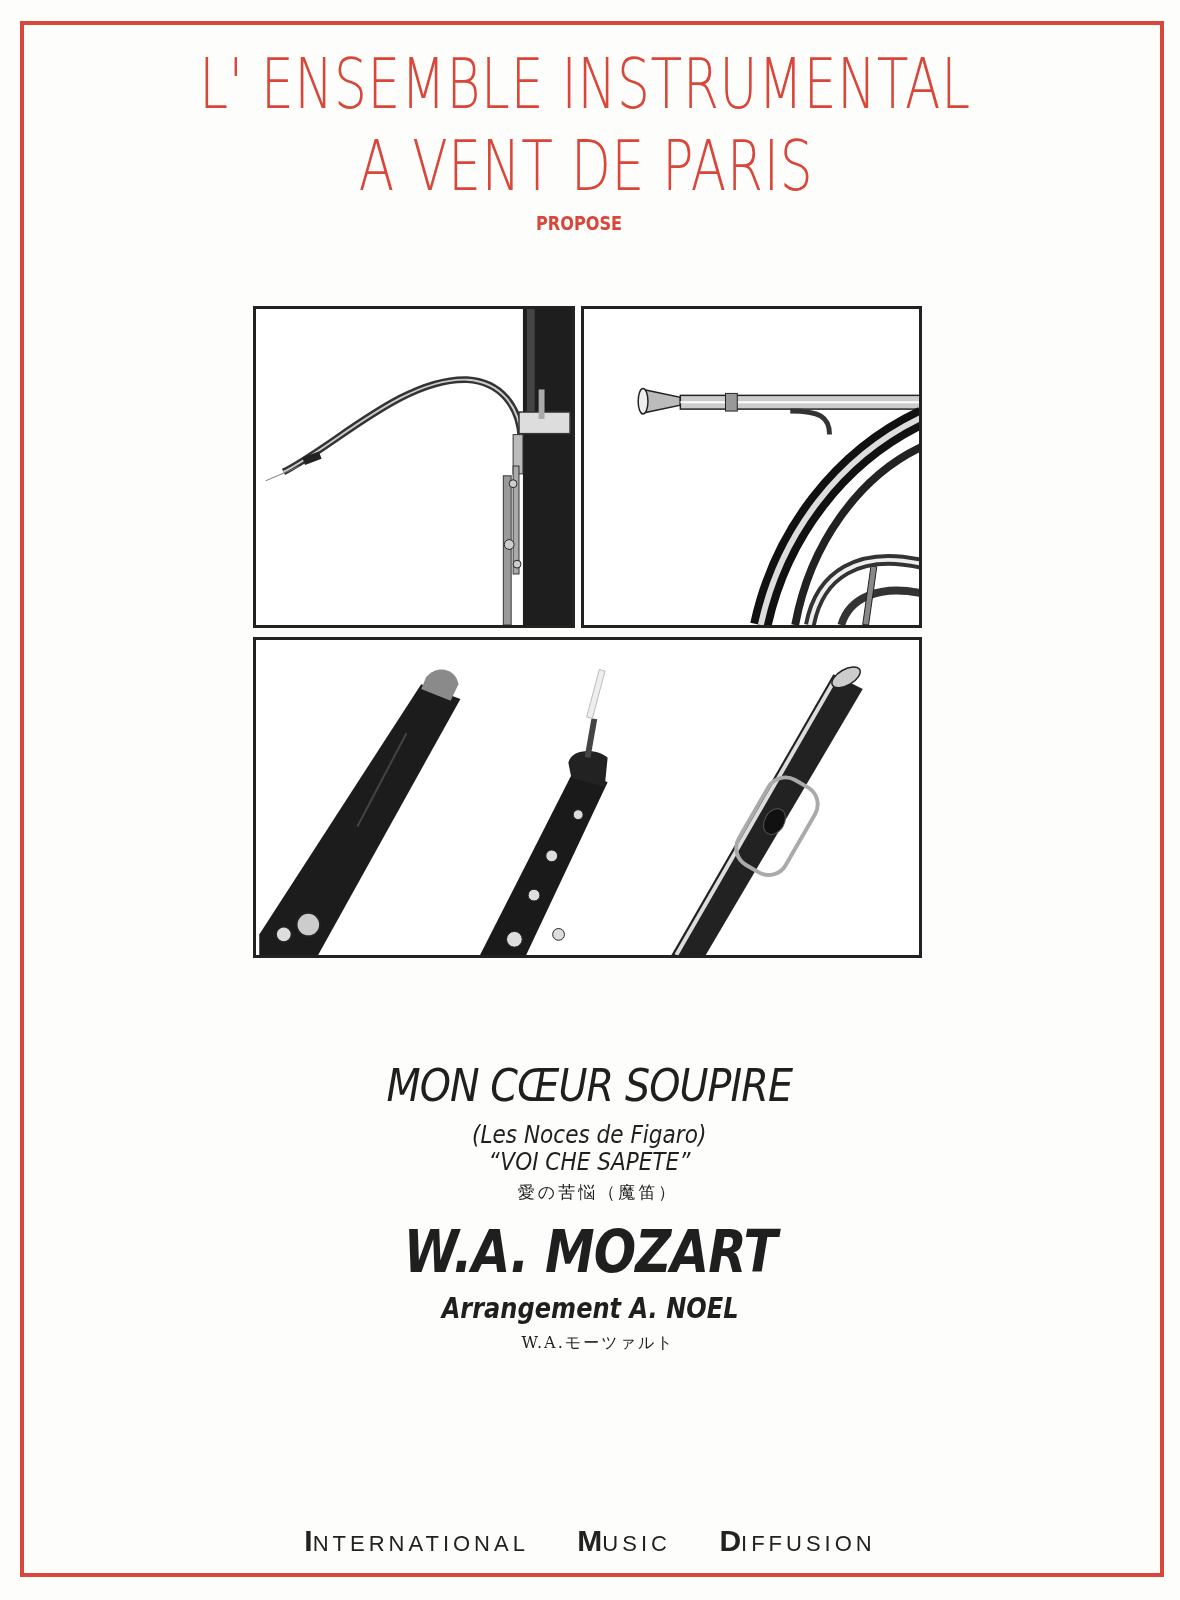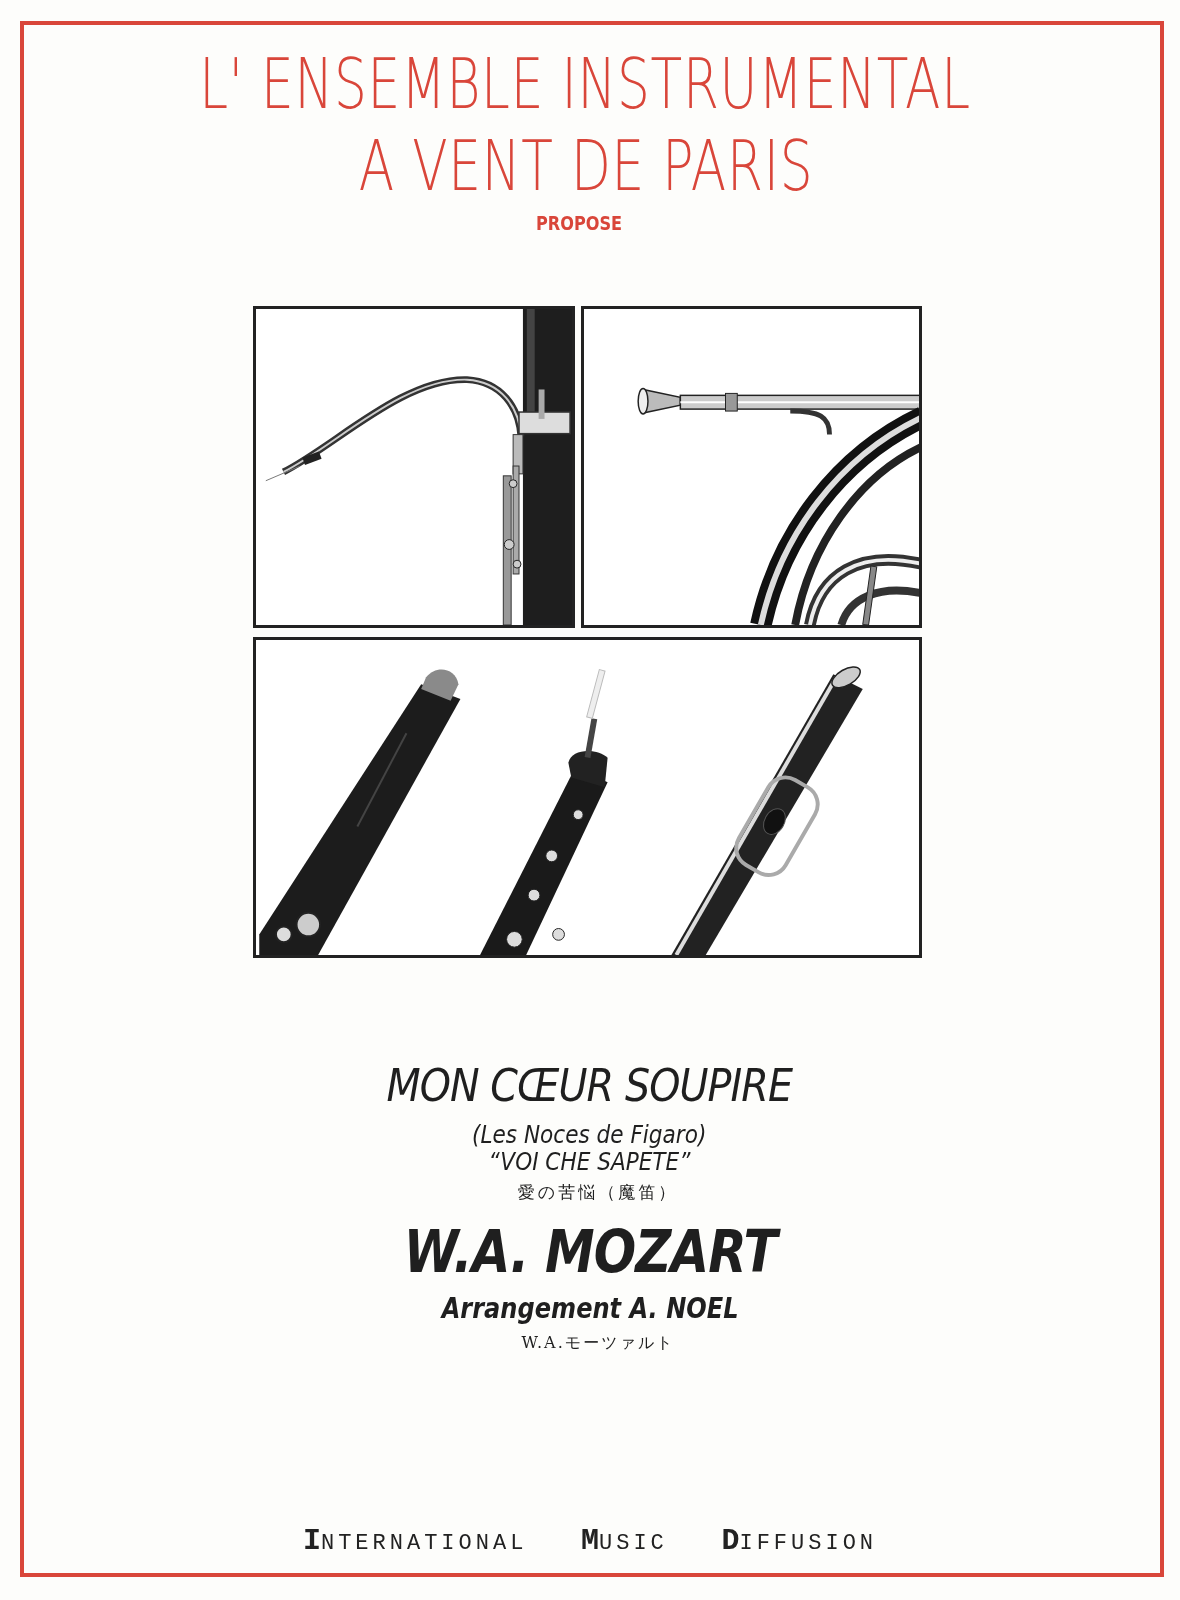--- a/index.html
+++ b/index.html
@@ -45,21 +45,21 @@
   }
   .t-main { top: 1060px; font-size: 44px; transform: scaleX(0.9); transform-origin: 582px 0; letter-spacing: -1px;}
   .t-sub1 { top: 1121px; font-size: 24px; transform: scaleX(0.9); transform-origin: 582px 0;}
   .t-sub2 { top: 1148px; font-size: 24px; transform: scaleX(0.9); transform-origin: 584px 0;}
   .t-jp1 { top: 1181px; font-size: 17px; font-style: normal; letter-spacing: 3px; left: 8px;}
   .t-comp { top: 1218px; font-size: 58px; font-weight: bold; transform: scaleX(0.86); transform-origin: 592px 0; letter-spacing: -1px;}
   .t-arr { top: 1292px; font-size: 28px; font-weight: bold; transform: scaleX(0.86); transform-origin: 591px 0;}
   .t-jp2 { top: 1333px; font-size: 16px; font-style: normal; font-family: "DejaVu Serif", serif; letter-spacing: 2px; left: 8px;}
   .publisher {
     position: absolute; left: 0; top: 1524px; width: 1180px; text-align: center;
-    font-family: Liberation Mono, monospace; font-weight: bold; color: #222;
+    font-family: Liberation Sans, sans-serif; font-weight: bold; color: #222;
     white-space: nowrap;
   }
   .publisher span.word { display: inline-block; margin: 0 22px; }
   .publisher .cap { font-size: 30px; }
   .publisher .rest { font-size: 22px; letter-spacing: 4px; font-weight: normal; }
 </style>
 </head>
 <body>
 
 <div class="frame"></div>

